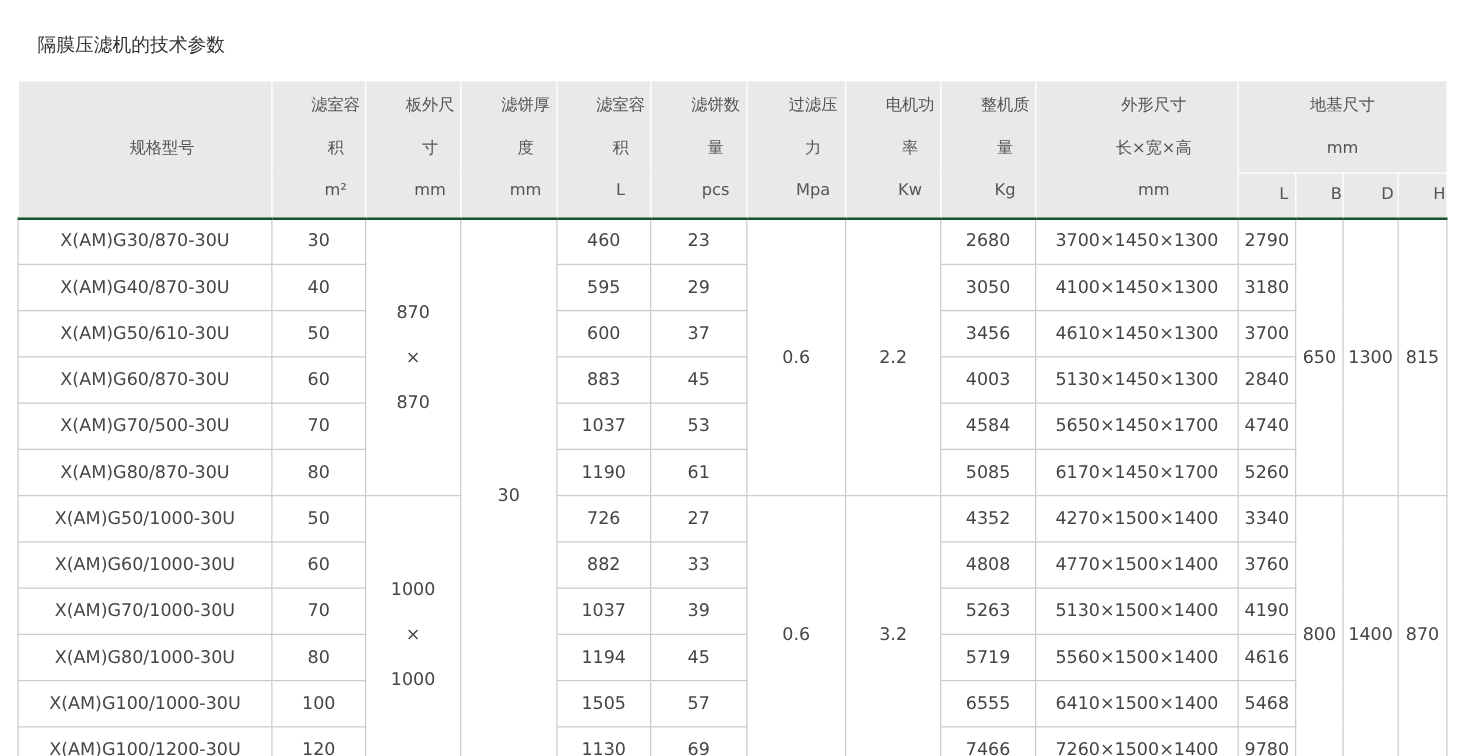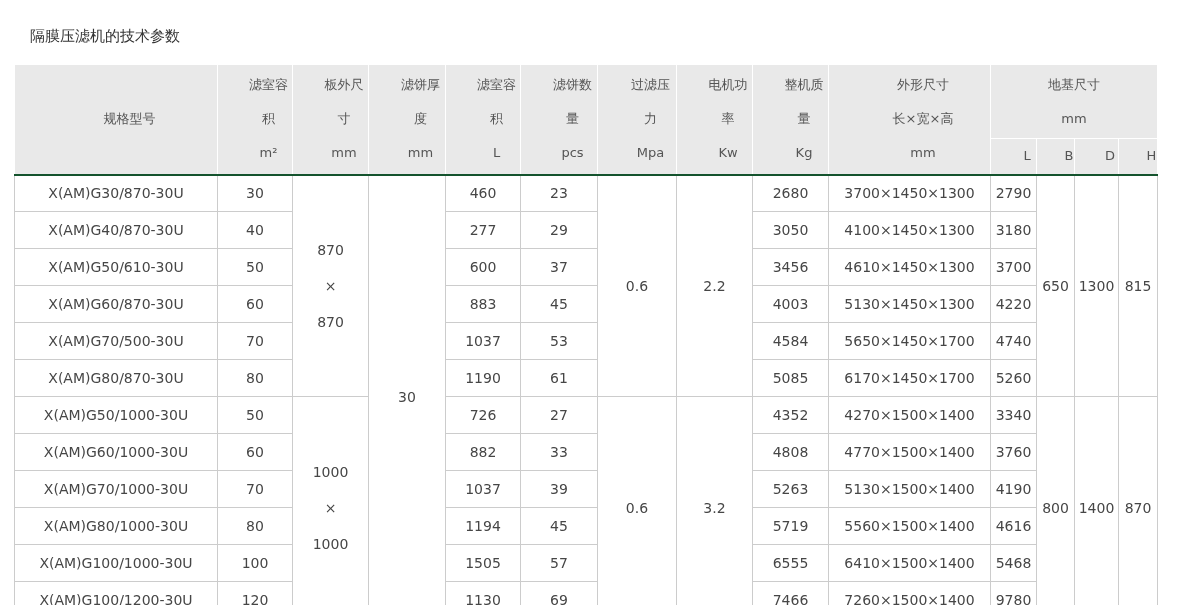--- a/index.html
+++ b/index.html
@@ -134,21 +134,21 @@
         <td>2680</td>
         <td>3700×1450×1300</td>
         <td>2790</td>
         <td rowspan="6">650</td>
         <td rowspan="6">1300</td>
         <td rowspan="6">815</td>
       </tr>
       <tr class="data-row">
         <td>X(AM)G40/870-30U</td>
         <td>40</td>
-        <td>277</td>
+        <td>595</td>
         <td>29</td>
         <td>3050</td>
         <td>4100×1450×1300</td>
         <td>3180</td>
       </tr>
       <tr class="data-row">
         <td>X(AM)G50/610-30U</td>
         <td>50</td>
         <td>600</td>
         <td>37</td>
@@ -156,21 +156,21 @@
         <td>4610×1450×1300</td>
         <td>3700</td>
       </tr>
       <tr class="data-row">
         <td>X(AM)G60/870-30U</td>
         <td>60</td>
         <td>883</td>
         <td>45</td>
         <td>4003</td>
         <td>5130×1450×1300</td>
-        <td>4220</td>
+        <td>2840</td>
       </tr>
       <tr class="data-row">
         <td>X(AM)G70/500-30U</td>
         <td>70</td>
         <td>1037</td>
         <td>53</td>
         <td>4584</td>
         <td>5650×1450×1700</td>
         <td>4740</td>
       </tr>

